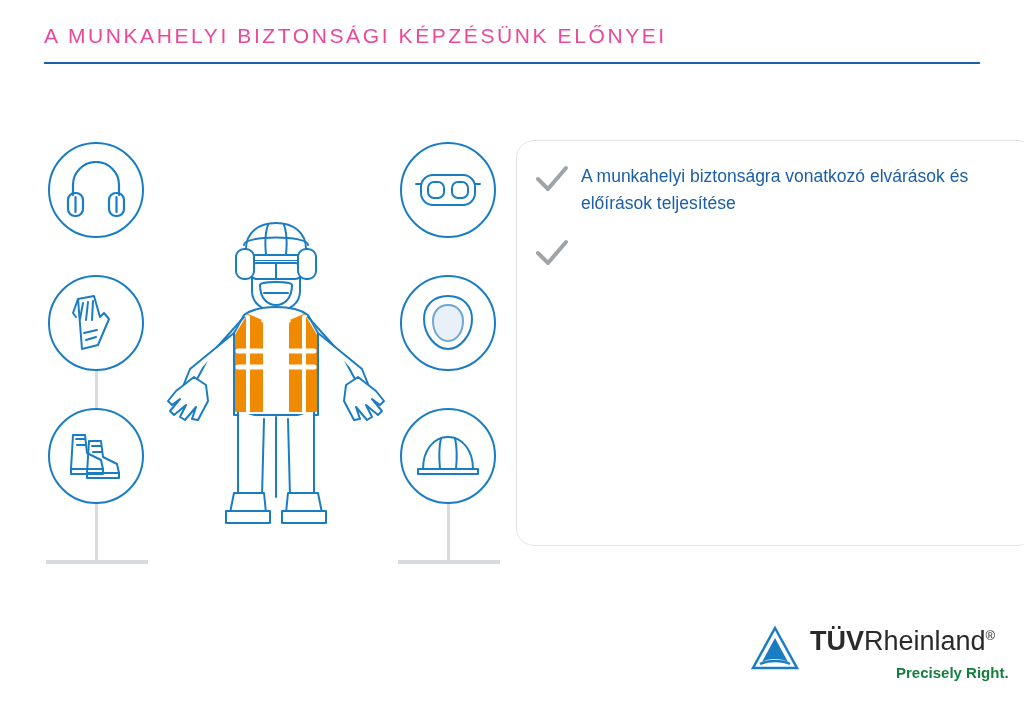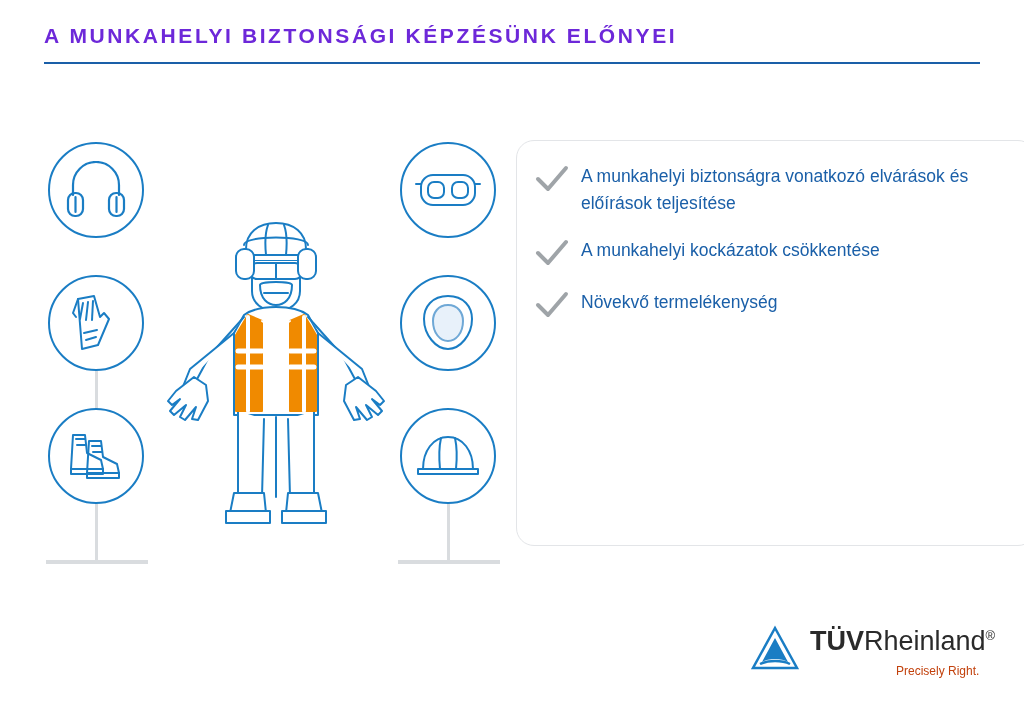--- a/index.html
+++ b/index.html
@@ -17,23 +17,23 @@
 
   
   .header {
     position: absolute;
     left: 44px;
     top: 24px;
     width: 936px;
   }
   .header-title {
     font-size: 21px;
-    font-weight: bold;
+    font-weight: normal;
     letter-spacing: 2.6px;
-    color: #6d28d9;
+    color: #ec4899;
     text-transform: uppercase;
     white-space: nowrap;
   }
   .header-rule {
     margin-top: 14px;
     height: 1.5px;
     background: #1a5fa8;
     width: 100%;
   }
 
@@ -124,23 +124,24 @@
   }
   .logo-word b { font-weight: bold; }
   .logo-word .reg {
     font-size: 13px;
     vertical-align: super;
   }
   .logo-tag {
     position: absolute;
     left: 148px;
     top: 42px;
-    font-size: 12px;
-    color: #c2410c;
+    font-size: 15px;
+    color: #15803d;
     white-space: nowrap;
+    font-weight: bold;
   }
 </style>
 </head>
 <body>
 
 <div class="header">
   <div class="header-title">A MUNKAHELYI BIZTONSÁGI KÉPZÉSÜNK ELŐNYEI</div>
   <div class="header-rule"></div>
 </div>
 
@@ -275,31 +276,22 @@
     <span class="benefit-text">A munkahelyi biztonságra vonatkozó elvárások és előírások teljesítése</span>
   </div>
 
 
   <div class="benefit">
     <span class="check">
       <svg width="34" height="30" viewBox="0 0 34 30" fill="none" stroke="#9fa4a8" stroke-width="4" stroke-linecap="round" stroke-linejoin="round">
           <path d="M3 14 L13 24 L31 3"></path>
         </svg>
     </span>
-    <span class="benefit-text">A munkahelyi kockázatok csökkentése</span>
-  </div>
-
-  <div class="benefit">
-    <span class="check">
-      <svg width="34" height="30" viewBox="0 0 34 30" fill="none" stroke="#9fa4a8" stroke-width="4" stroke-linecap="round" stroke-linejoin="round">
-          <path d="M3 14 L13 24 L31 3"></path>
-        </svg>
-    </span>
-    <span class="benefit-text">Növekvő termelékenység</span>
-  </div>
+  </div>
+
 
 
 </div>
 
 <div class="logo">
   <span class="logo-mark">
     <svg width="54" height="50" viewBox="0 0 54 50" fill="none">
       <path d="M27 4 L49 44 L5 44 Z" stroke="#1a7dc4" stroke-width="2.5" fill="none"></path>
       <path d="M27 14 L40 38 C34 34 20 34 14 38 Z" fill="#1a7dc4"></path>
       <path d="M12 40 C20 36 34 36 42 40" stroke="#1a7dc4" stroke-width="2.5" fill="none"></path>

